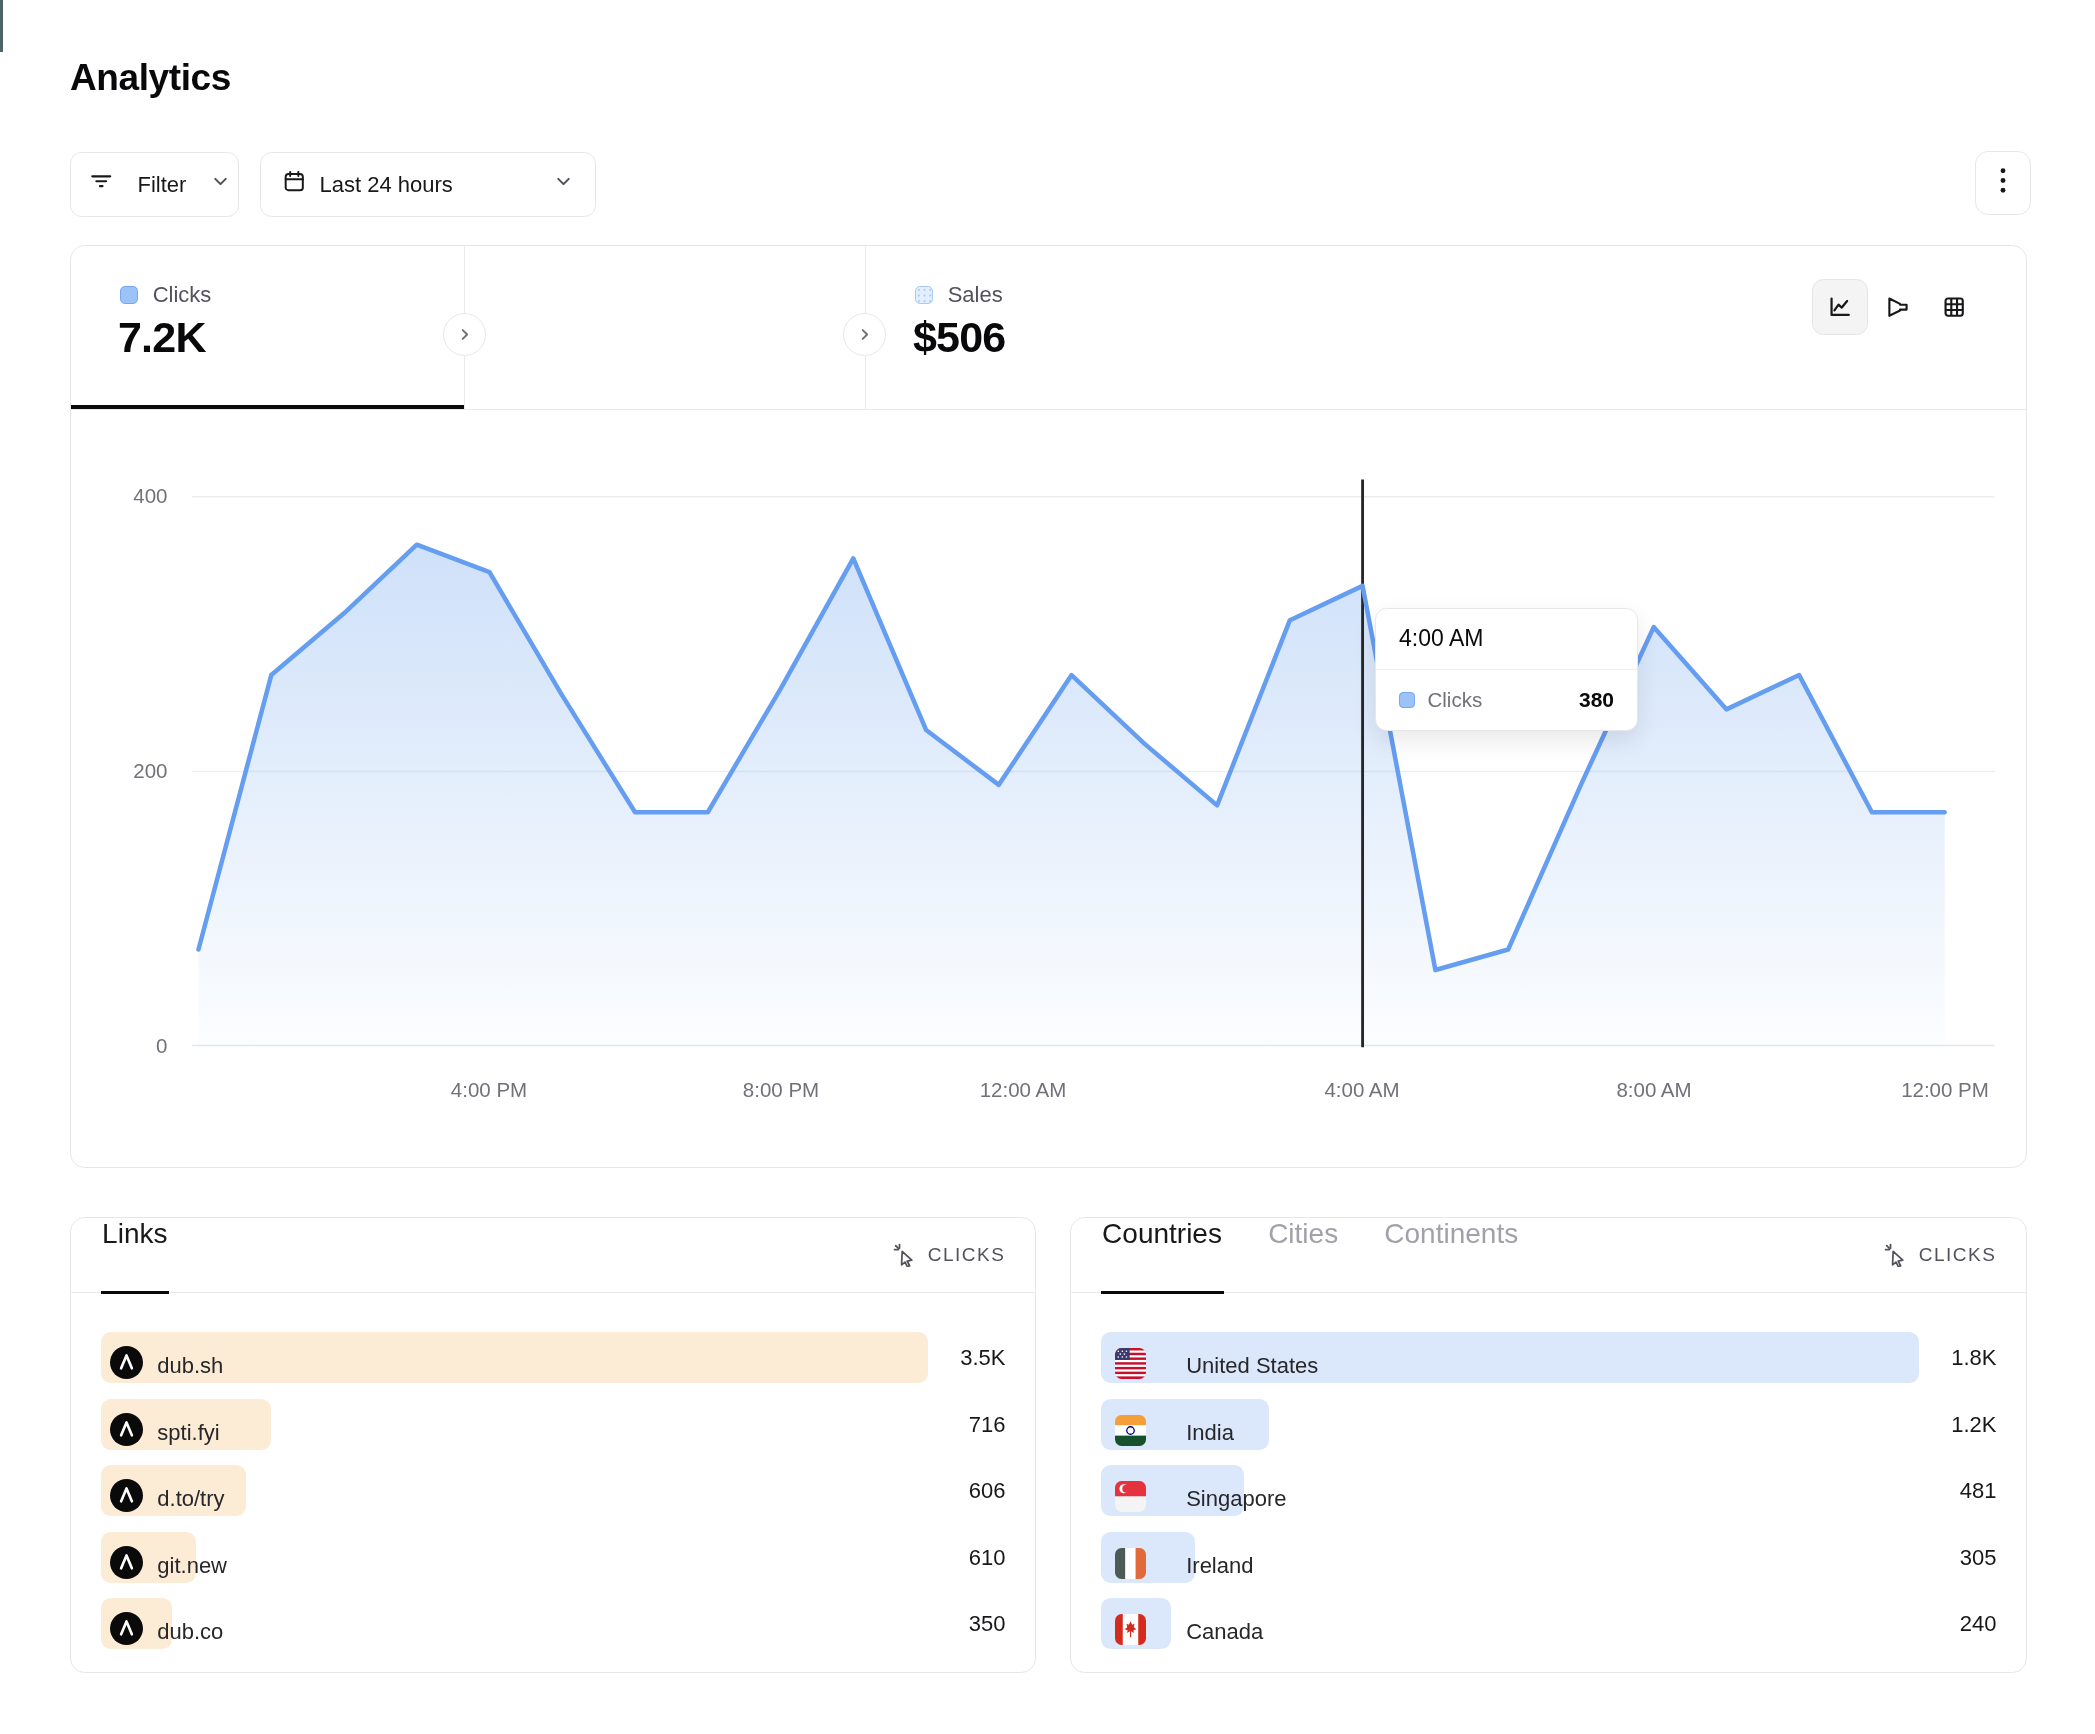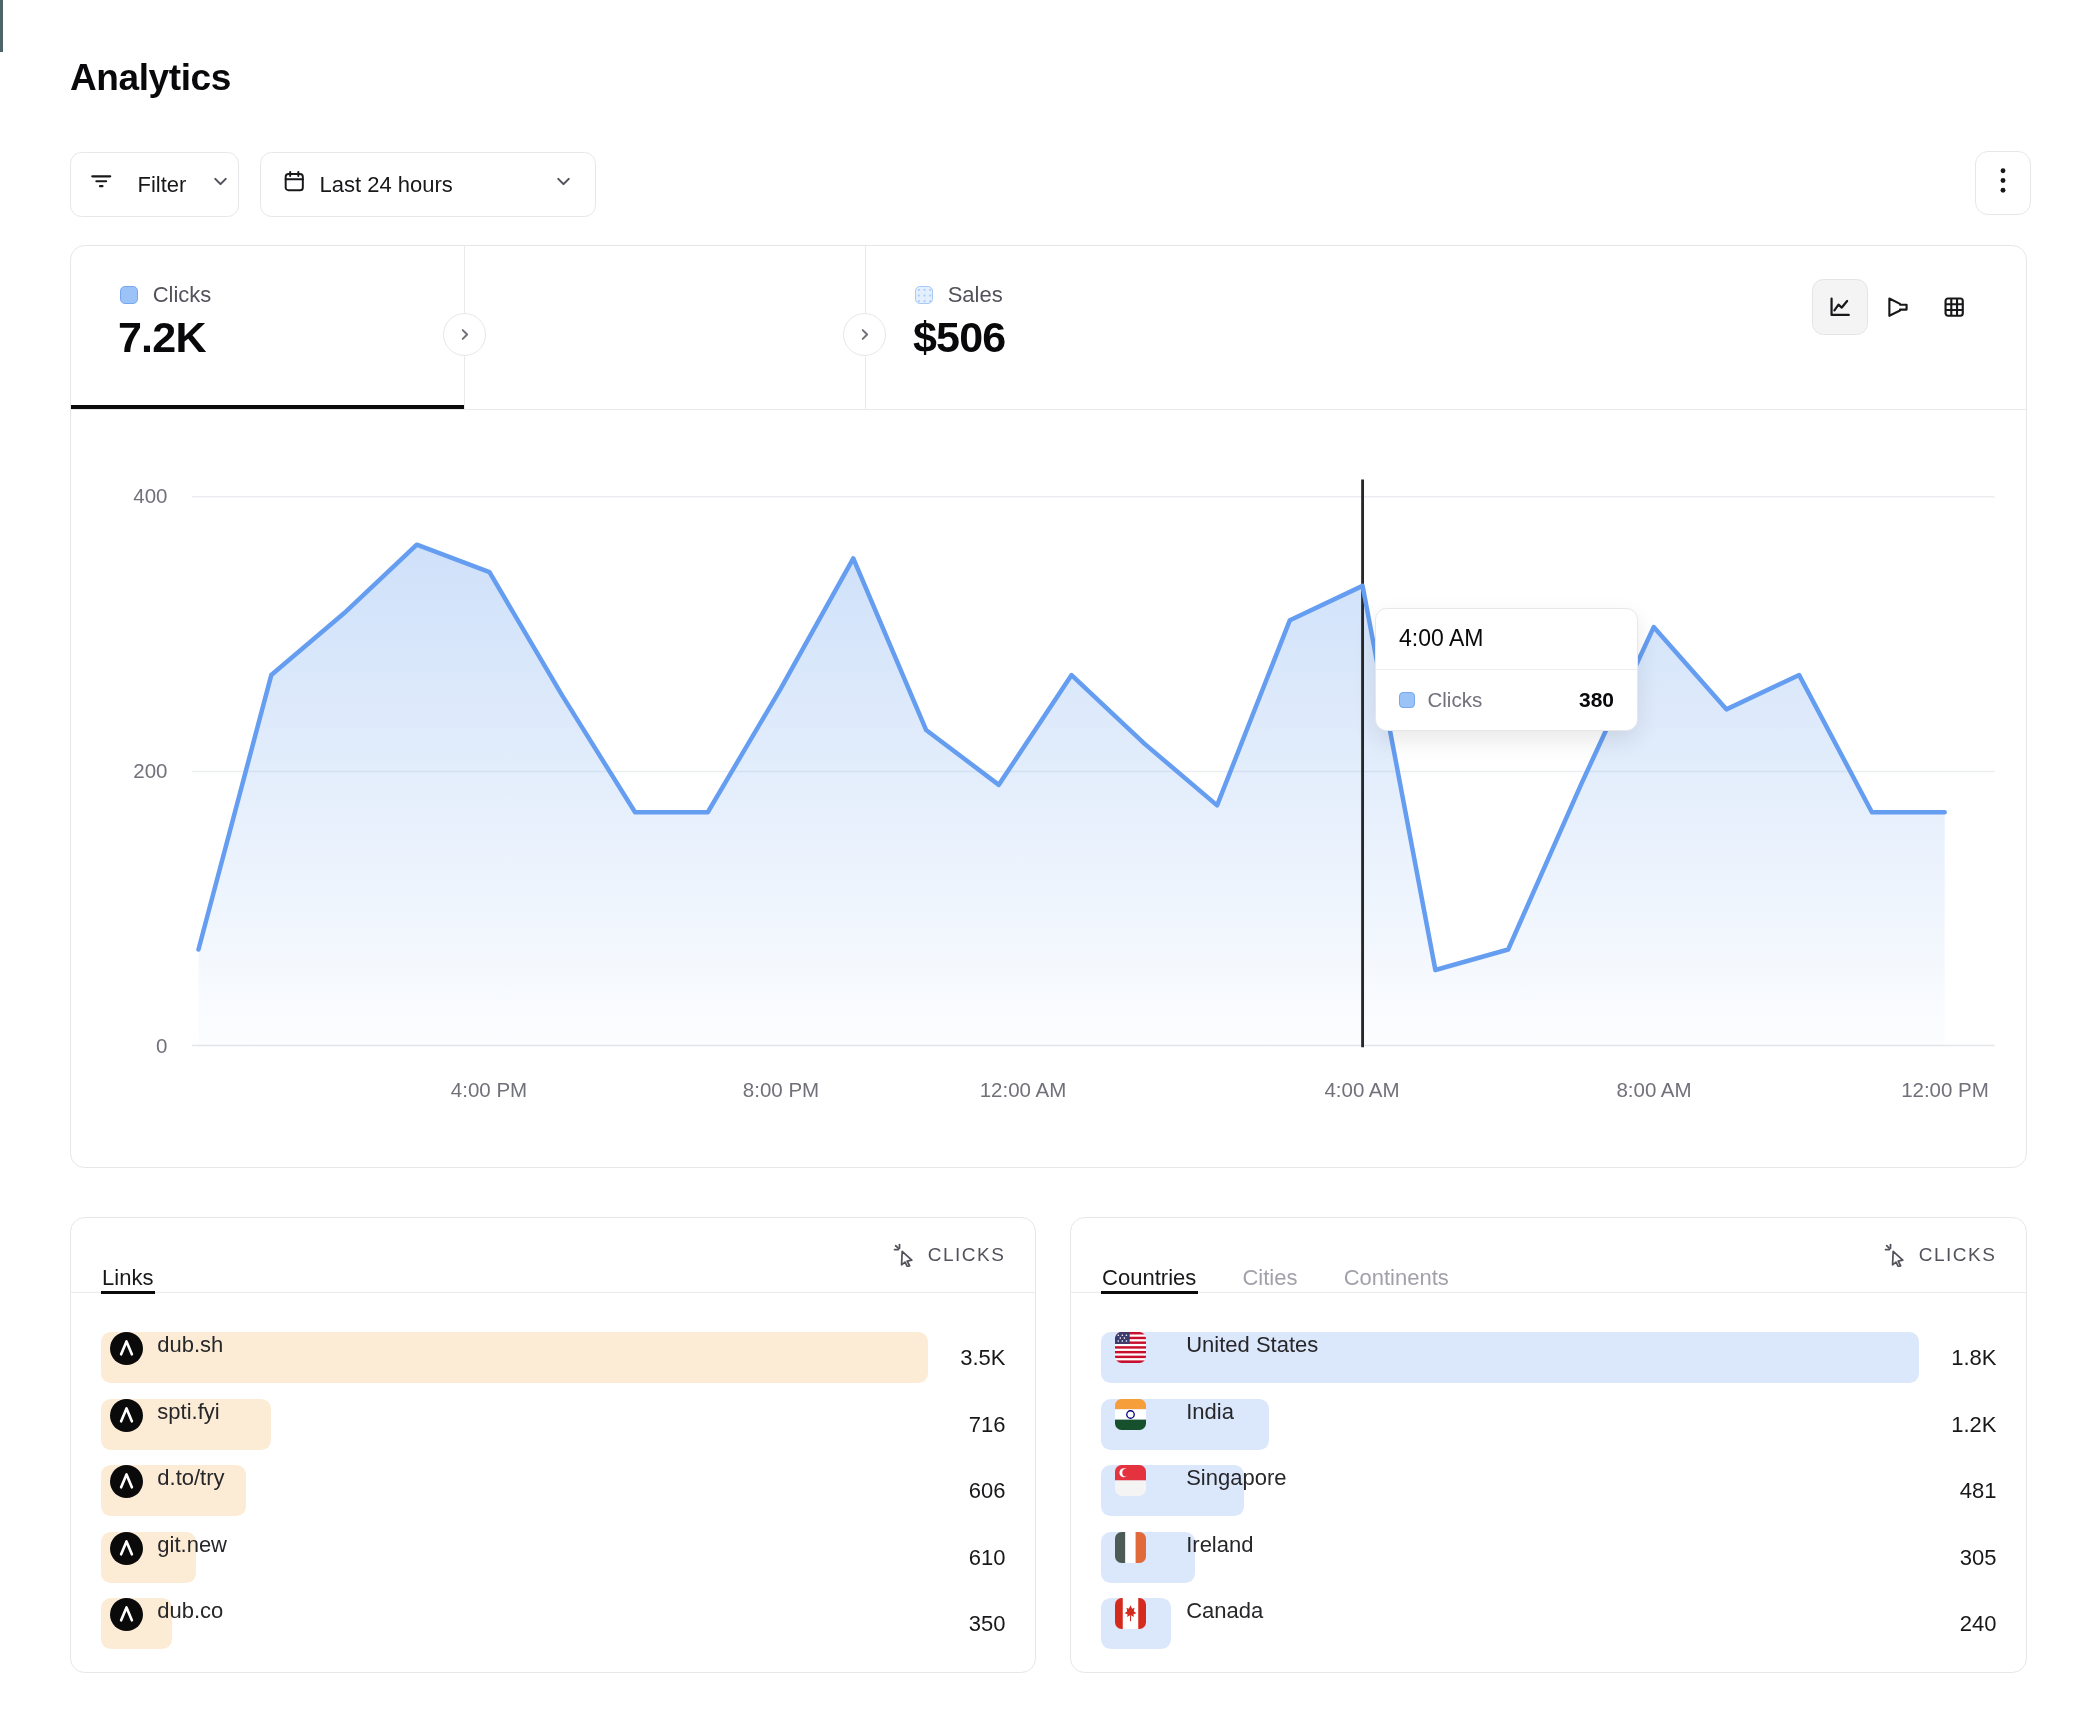--- a/index.html
+++ b/index.html
@@ -46,32 +46,32 @@
   .tooltip-row .sq{width:15.5px;height:15.5px;border-radius:4.1px;}
   .tooltip-series{font-size:20.5px;color:#71717a;}
   .tooltip-value{margin-left:auto;font-size:21px;font-weight:700;color:#09090b;}
 
   
   .panel{position:absolute;top:1217px;height:456px;background:#fff;border:1.6px solid #e5e7eb;border-radius:14.7px;overflow:hidden;}
   .panel-links{left:70px;width:966px;}
   .panel-countries{left:1070px;width:957px;}
   .panel-header{height:75px;border-bottom:1.6px solid #e9eaec;display:flex;align-items:stretch;padding:0 29.5px;}
   .panel-tabs{display:flex;gap:43px;}
-  .panel-tab{display:flex;align-items:flex-end;font-size:22px;color:#a1a1aa;cursor:pointer;border-bottom:3.3px solid transparent;margin-bottom:-1.6px;padding:0 1.6px;}
+  .panel-tab{display:flex;align-items:flex-start;font-size:28px;color:#a1a1aa;cursor:pointer;border-bottom:3.3px solid transparent;margin-bottom:-1.6px;padding:0 1.6px;}
   .panel-tab.active{color:#18181b;border-bottom-color:#0a0a0a;}
   .metric{margin-left:auto;display:flex;align-items:center;gap:9.8px;font-size:19px;letter-spacing:0.08em;color:#52525b;cursor:pointer;}
   .rows{position:absolute;left:29.5px;right:29.5px;top:75px;padding-top:39px;}
   .row{position:relative;height:51px;margin-bottom:15.5px;cursor:pointer;}
   .bar-track{position:absolute;left:0;top:0;height:51px;}
   .panel-links .bar-track{width:827px;}
   .panel-countries .bar-track{width:818px;}
   .bar{position:absolute;left:0;top:0;height:51px;border-radius:9.8px;}
   .panel-links .bar{background:#fcecd6;}
   .panel-countries .bar{background:#dbe7fb;}
-  .row-left{position:relative;display:flex;align-items:flex-start;height:47px;z-index:2;}
+  .row-left{position:relative;display:flex;align-items:flex-end;height:47px;z-index:2;}
   .panel-links .row-left{padding-left:9.8px;gap:14px;}
   .panel-countries .row-left{padding-left:14.7px;gap:40px;}
   .row-label{font-size:22px;color:#27272a;white-space:nowrap;}
   .row-value{position:absolute;right:0;top:0;height:51px;line-height:51px;font-size:22px;color:#18181b;z-index:2;}
   .logo-circle{flex:none;}
   .flag{flex:none;border-radius:6.5px;overflow:hidden;box-shadow:0 0 0 0.8px rgba(0,0,0,0.05) inset;}
 </style>
 </head>
 <body>
 

